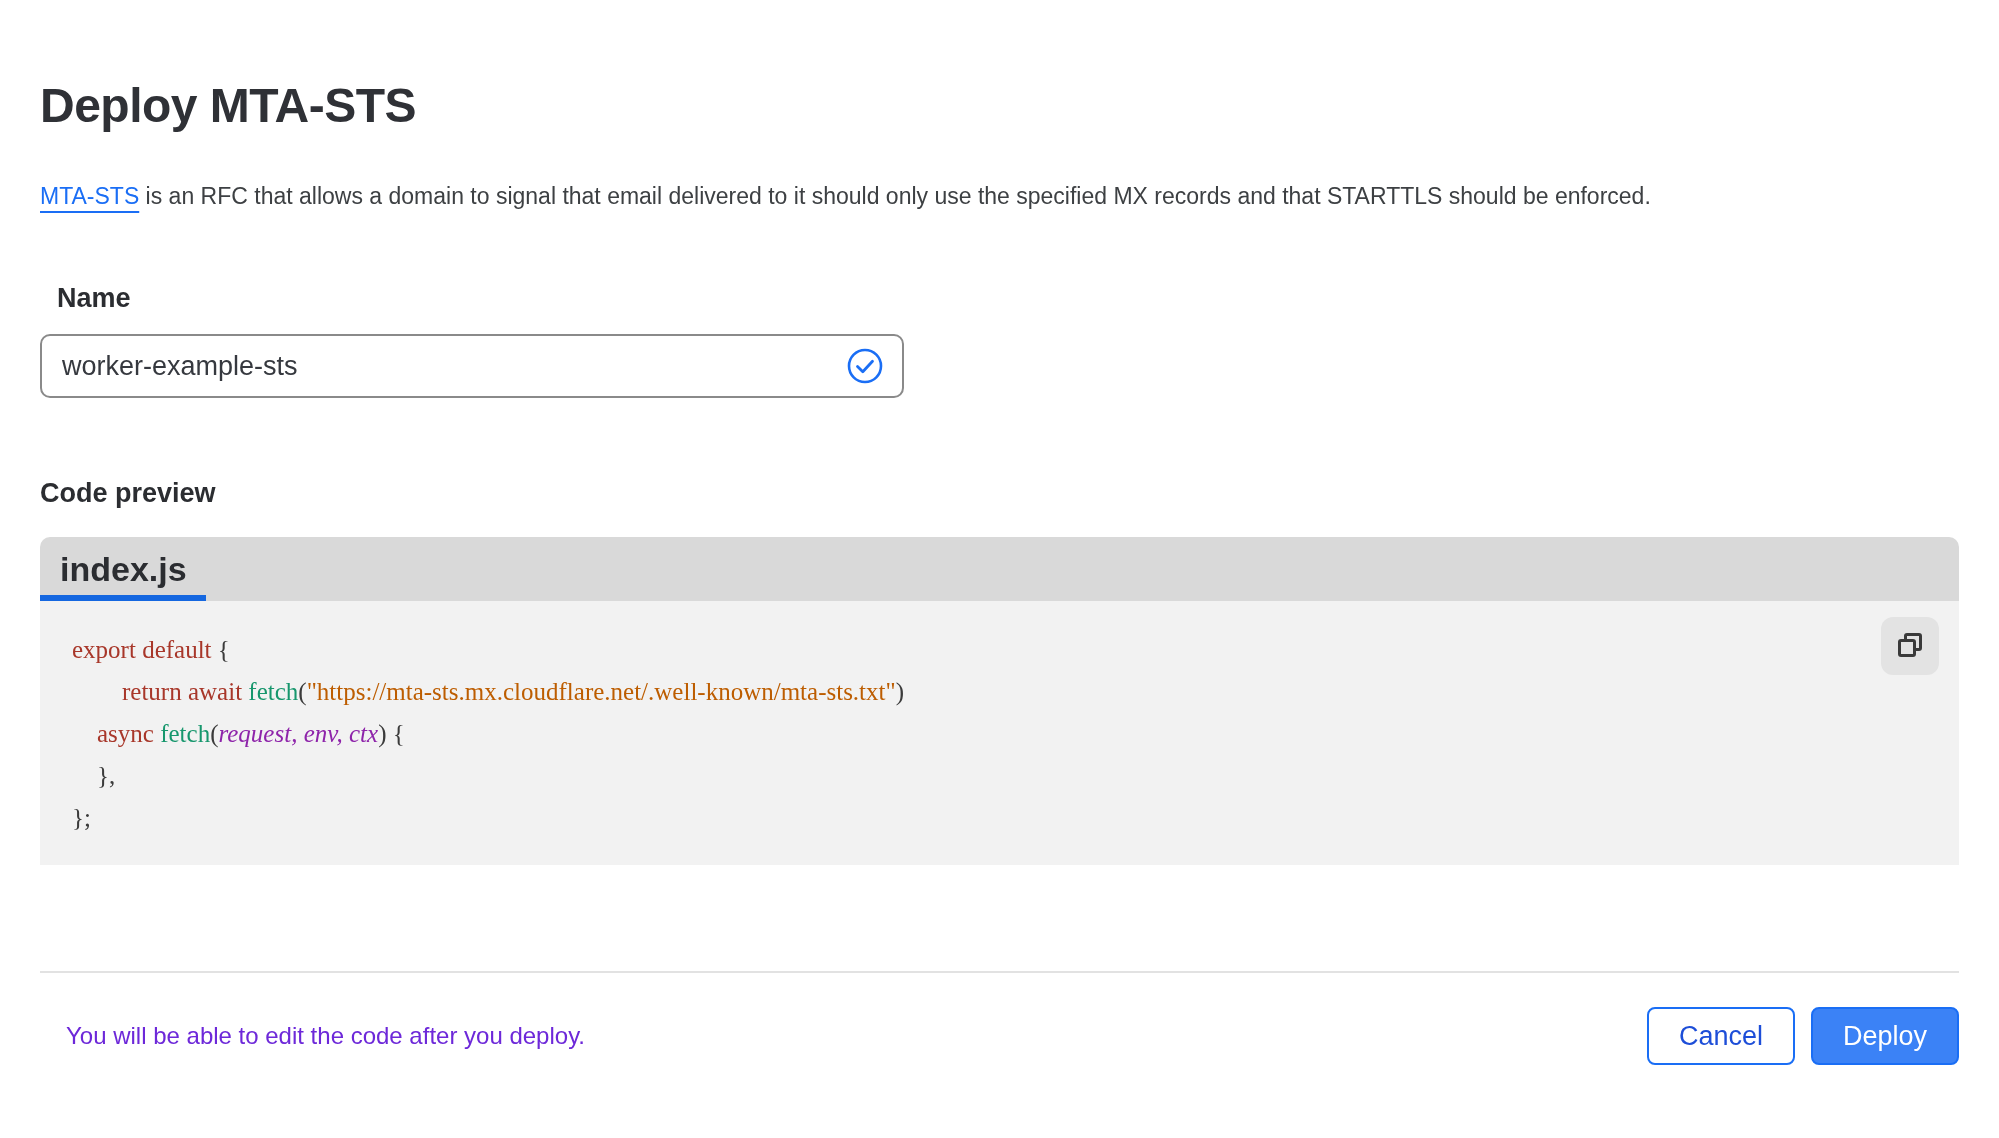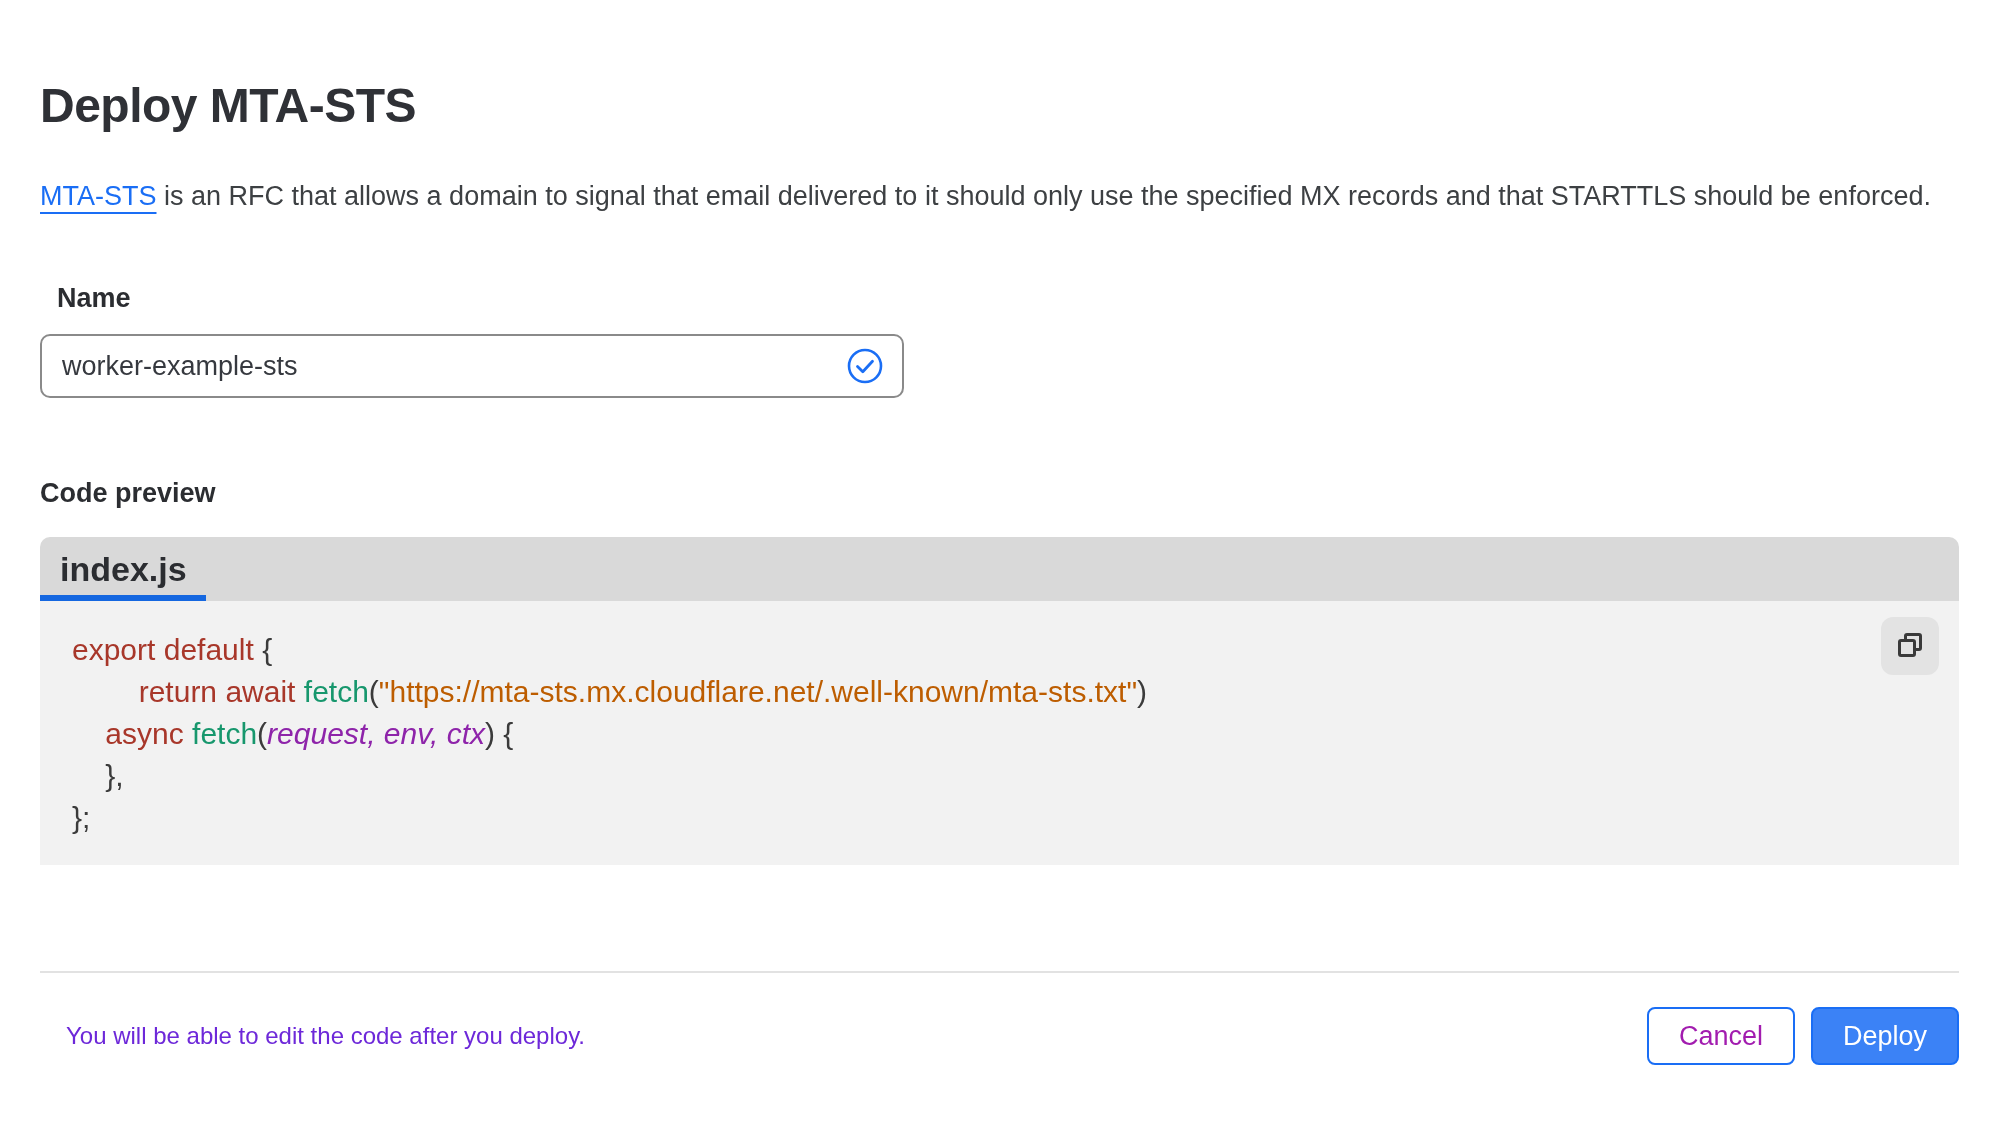--- a/index.html
+++ b/index.html
@@ -21,21 +21,21 @@
   }
   h1.page-title {
     font-size: 48px;
     font-weight: 700;
     color: #2f3136;
     letter-spacing: -0.5px;
     margin-bottom: 40px;
     margin-top: 40px;
   }
   p.description {
-    font-size: 27px;
+    font-size: 23px;
     line-height: 46px;
     color: #3d4043;
     max-width: 1915px;
     margin-bottom: 64px;
   }
   a.desc-link {
     color: #1a6ef5;
     text-decoration: underline;
     text-underline-offset: 7px;
     text-decoration-thickness: 2px;
@@ -105,22 +105,22 @@
     height: 6px;
     background: #1567e0;
   }
   .code-area {
     background: #f2f2f2;
     position: relative;
     padding: 28px 90px 26px 32px;
     min-height: 262px;
   }
   .code-line {
-    font-family: Liberation Sans, sans-serif;
-    font-size: 30px;
+    font-family: Liberation Serif, serif;
+    font-size: 25px;
     line-height: 42px;
     white-space: pre;
     color: #3b3b3b;
   }
   .tok-k  { color: #a8372a; }
   .tok-f  { color: #17976d; }
   .tok-p  { color: #8e24aa; font-style: italic; }
   .tok-s  { color: #bd5d00; }
   .tok-pl { color: #3b3b3b; }
   .copy-btn {
@@ -164,21 +164,21 @@
     font-family: "Liberation Sans", sans-serif;
     font-size: 27px;
     display: flex;
     align-items: center;
     justify-content: center;
     cursor: pointer;
   }
   .btn-secondary {
     background: #ffffff;
     border: 2px solid #1a6ef5;
-    color: #a21caf;
+    color: #1d4ed8;
   }
   .btn-primary {
     background: #3b82f6;
     border: 2px solid #1a6ef5;
     color: #ffffff;
   }
 </style>
 </head>
 <body>
 

